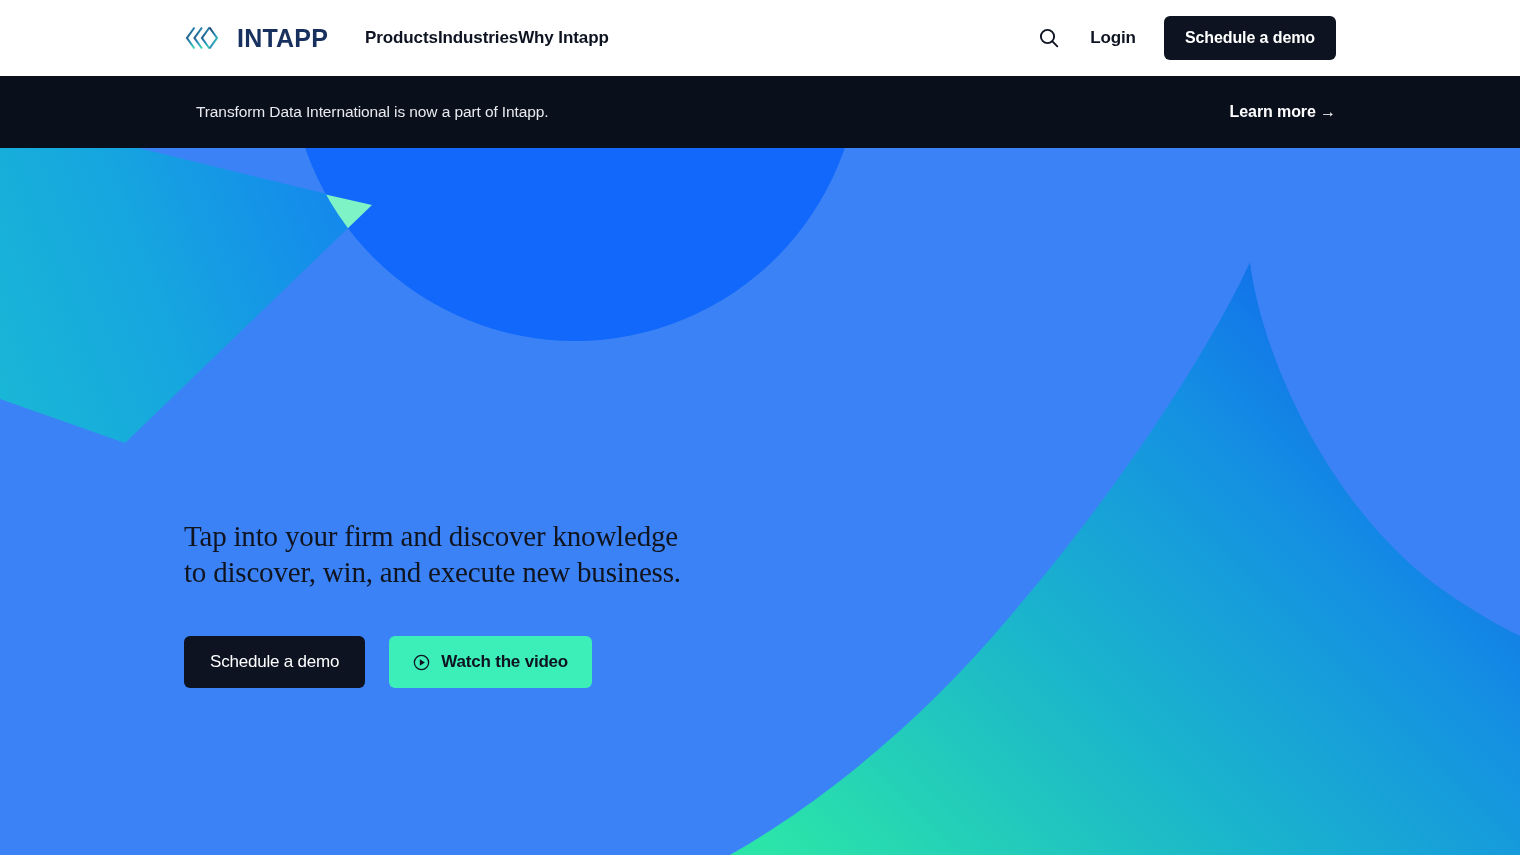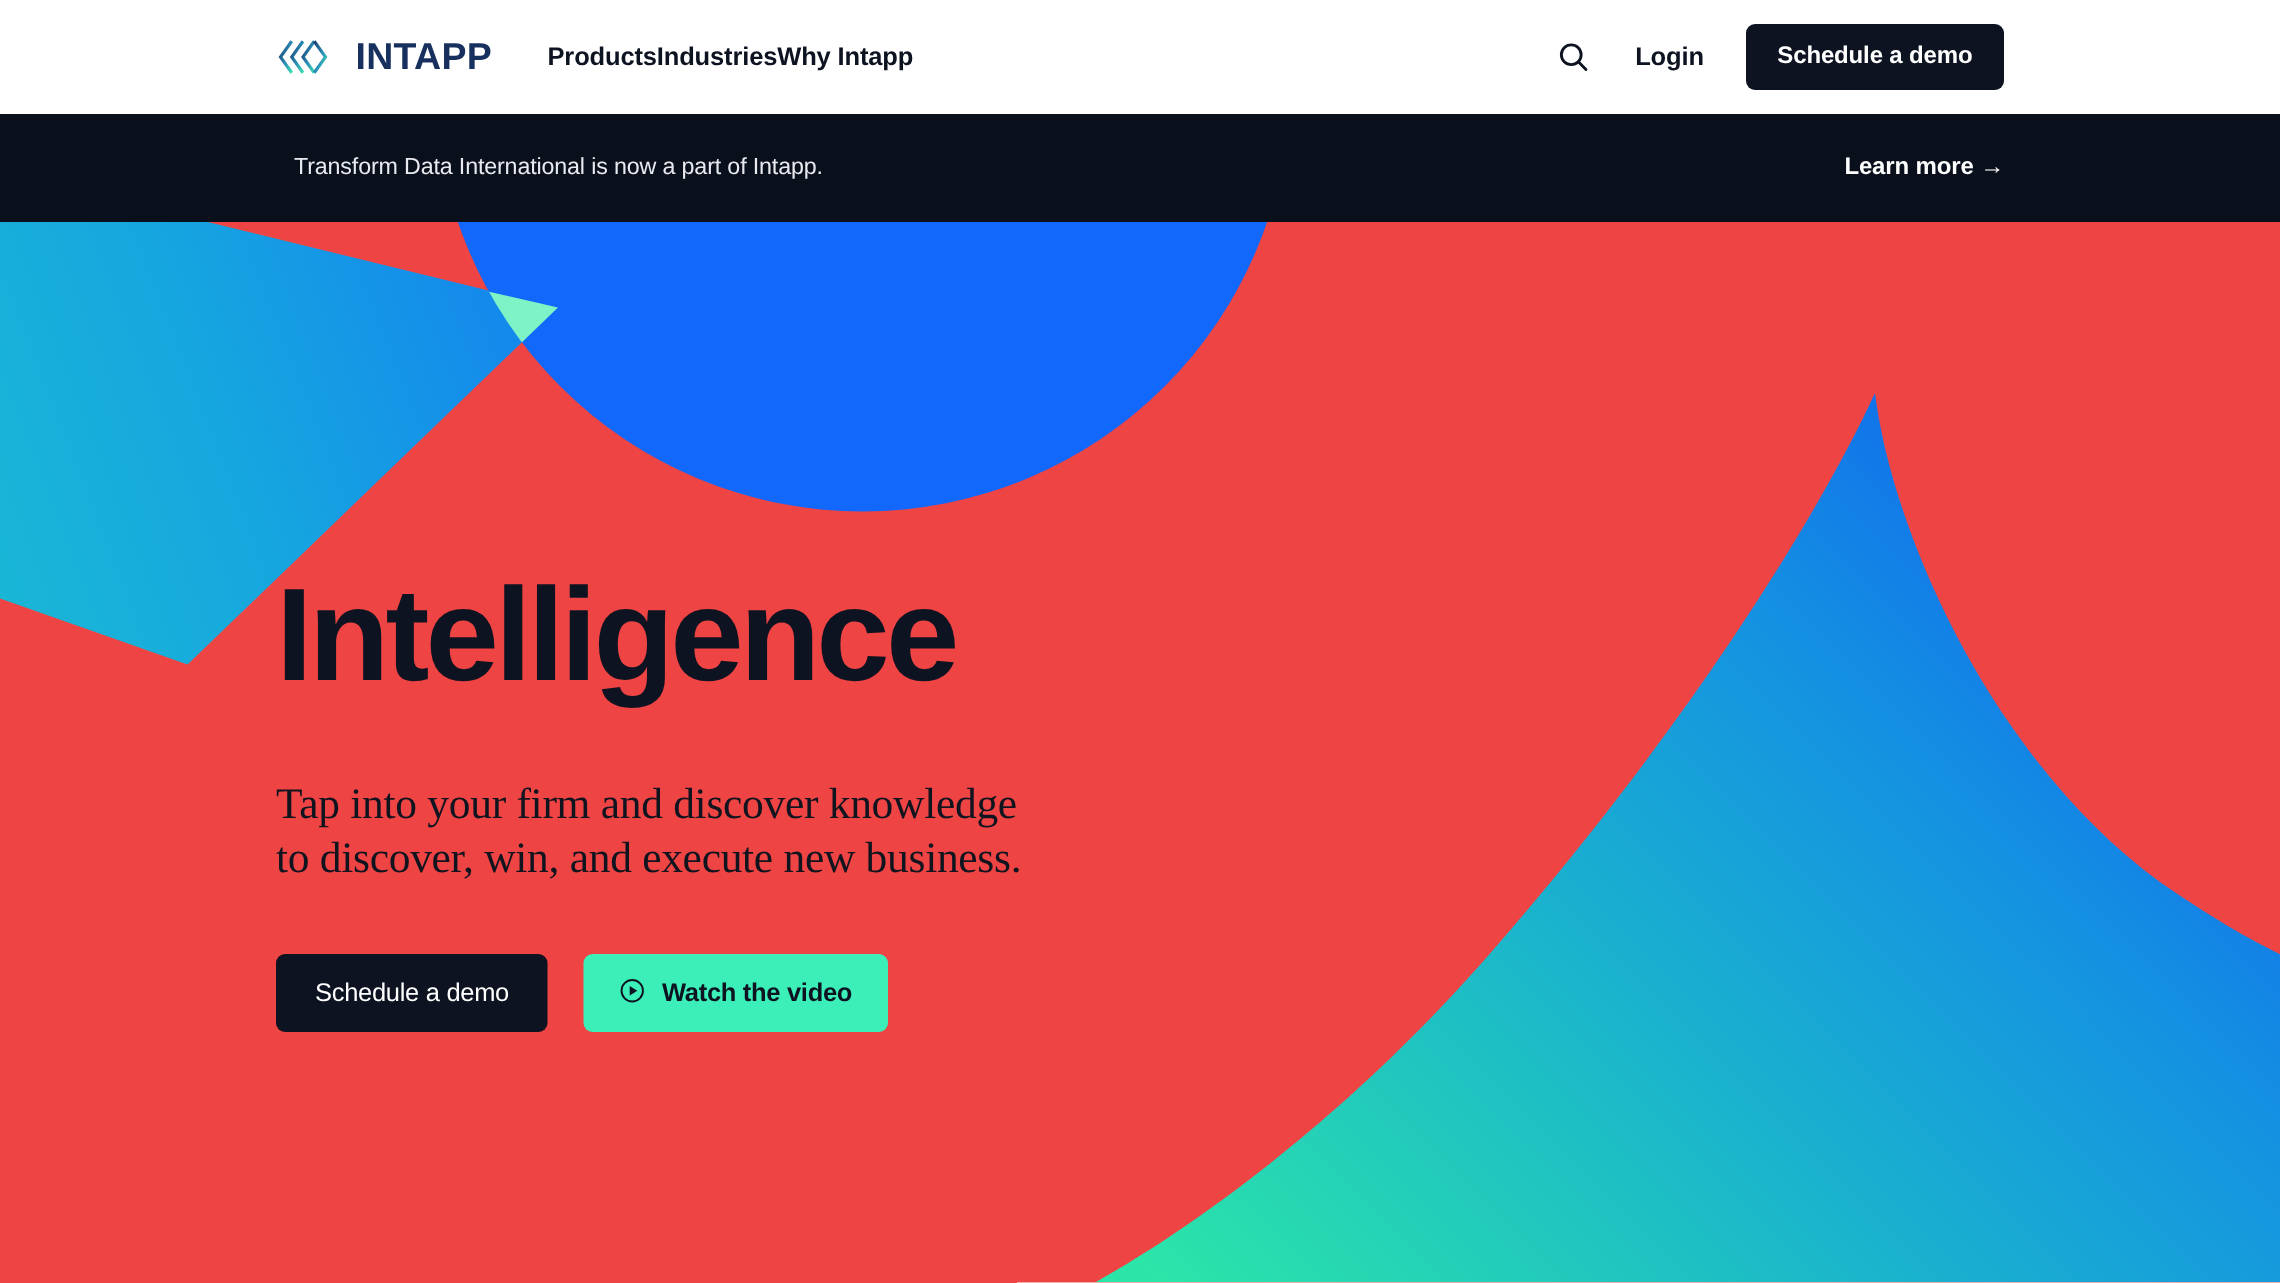--- a/index.html
+++ b/index.html
@@ -2,21 +2,21 @@
 <html><head>
 <meta charset="utf-8">
 <style>
   * { margin:0; padding:0; box-sizing:border-box; }
   html, body {
     width:1520px; height:855px;
     background:#ffffff;
     font-family:"Liberation Sans", sans-serif;
     overflow:hidden;
   }
-  .page { position:relative; width:1520px; height:855px; background:#ef4444; overflow:hidden; }
+  .page { position:relative; width:1520px; height:855px; background:#3b82f6; overflow:hidden; }
 
   
   .header {
     position:absolute; top:0; left:0; width:1520px; height:76px;
     background:#ffffff; z-index:40;
     display:flex; align-items:center;
   }
   .logo-wrap {
     position:absolute; left:184px; top:50%; transform:translateY(-50%);
     display:flex; align-items:center; gap:9px; cursor:pointer;
@@ -76,21 +76,21 @@
   }
   .hero-actions { margin-top:46px; display:flex; gap:24px; }
   .btn-primary {
     background:#0d1320; color:#ffffff; font-size:17px; font-weight:normal;
     padding:16px 26px; border:none; border-radius:6px; cursor:pointer;
     letter-spacing:-0.2px; font-family:"Liberation Sans", sans-serif;
   }
   .btn-secondary {
     background:#3CEFB8; color:#0d1320; font-size:17px; font-weight:bold;
     padding:16px 24px; border:none; border-radius:6px; cursor:pointer;
-    display:flex; gap:11px; letter-spacing:-0.2px;
+    display:flex; align-items:center; gap:11px; letter-spacing:-0.2px;
     font-family:"Liberation Sans", sans-serif;
   }
   .play-icon { width:17px; height:17px; display:block; flex:none; }
 </style>
 </head>
 <body>
 
 <div class="page">
 
   <div class="hero-bg">
@@ -176,21 +176,21 @@
     </div>
   </div>
 
   <div class="banner">
     <span class="banner-text">Transform Data International is now a part of Intapp.</span>
     <span class="banner-link">Learn more →</span>
   </div>
 
   <div class="hero-content">
     <h1 class="hero-title">
-      <span>Intelligence</span><br>
+      <br>
     </h1>
     <p class="hero-sub">
       <span>Tap into your firm and discover knowledge</span><br>
       <span>to discover, win, and execute new business.</span>
     </p>
     <div class="hero-actions">
       <button class="btn-primary">Schedule a demo</button>
       <button class="btn-secondary">
         <svg class="play-icon" viewBox="0 0 20 20">
           <circle cx="10" cy="10" r="8.4" fill="none" stroke="#0d1320" stroke-width="1.5"></circle>

